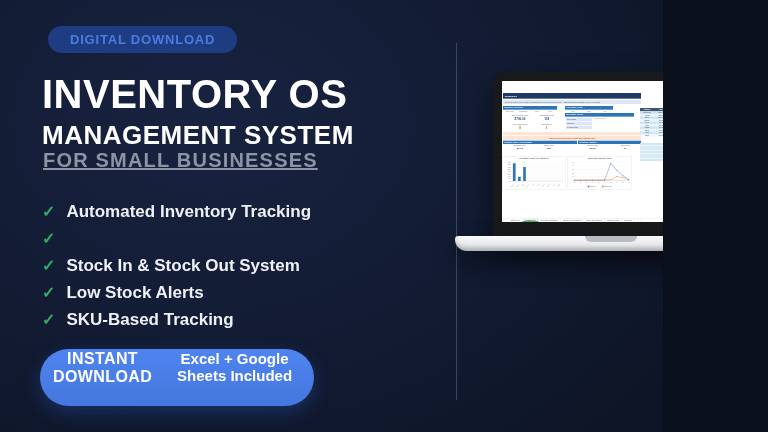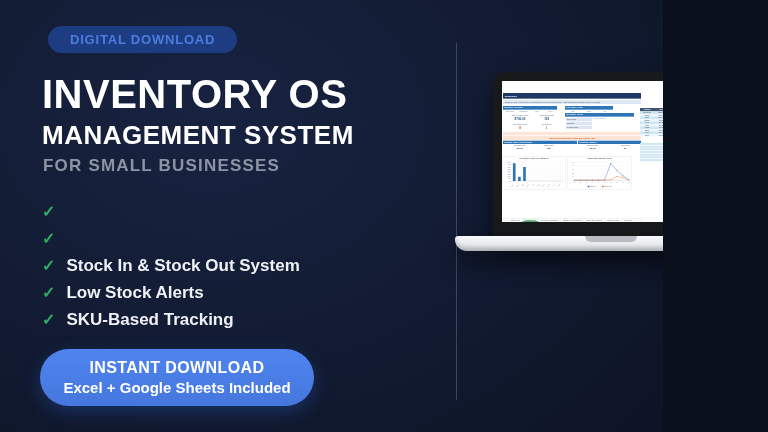--- a/index.html
+++ b/index.html
@@ -6,27 +6,27 @@
   *{box-sizing:border-box;font-family:"Liberation Sans",sans-serif;}
   .stage{position:relative;width:663px;height:432px;overflow:hidden;
     background:radial-gradient(120% 140% at 32% 28%, #182341 0%, #111a30 45%, #0a0f1c 100%);}
   .abs{position:absolute;}
 
   
   .badge{left:48px;top:26px;height:27px;line-height:27px;padding:0 22px;border-radius:14px;
     background:#1e3c82;color:#4a7de0;font-size:13px;font-weight:bold;letter-spacing:.8px;}
   .h1{left:42px;top:72px;color:#ffffff;font-size:40px;font-weight:bold;letter-spacing:.5px;white-space:nowrap;}
   .h2{left:42px;top:120px;color:#ffffff;font-size:26px;font-weight:bold;letter-spacing:.5px;white-space:nowrap;}
-  .h3{left:43px;top:156px;color:#8d94a3;font-size:17px;font-weight:bold;letter-spacing:1.2px;white-space:nowrap;}
+  .h3{left:43px;top:149px;color:#8d94a3;font-size:20px;font-weight:bold;letter-spacing:1.2px;white-space:nowrap;text-decoration:underline;}
   .features{left:42px;top:198px;list-style:none;margin:0;padding:0;}
   .features li{display:flex;align-items:center;height:27px;color:#eef1f6;font-size:17px;font-weight:bold;}
   .features .chk{color:#2fae63;font-size:16px;margin-right:11px;font-weight:bold;}
   .cta{left:40px;top:349px;width:274px;height:57px;border-radius:29px;border:none;cursor:pointer;
     background:linear-gradient(180deg,#4f84ef 0%,#4577dd 100%);color:#fff;text-align:center;
-    display:flex;flex-direction:column;justify-content:center;gap:2px;
+    display:flex;flex-direction:row;justify-content:center;gap:2px;
     box-shadow:0 6px 18px rgba(40,90,200,.35);}
   .cta .l1{font-size:16px;font-weight:bold;letter-spacing:.4px;}
   .cta .l2{font-size:15px;font-weight:bold;}
   .divider{left:456px;top:43px;width:1px;height:357px;background:rgba(130,142,165,.38);}
 
   
   .laptop{left:0;top:0;width:768px;height:432px;pointer-events:none;}
   .laptop *{pointer-events:auto;}
   .bezel{left:493px;top:72px;width:250px;height:165px;background:#18191b;
     border-radius:12px 12px 2px 2px;box-shadow:0 16px 30px rgba(0,0,0,.55);}
@@ -76,20 +76,21 @@
 
   <div class="abs badge"><span>DIGITAL DOWNLOAD</span></div>
 
   <div class="abs h1">INVENTORY OS</div>
   <div class="abs h2">MANAGEMENT SYSTEM</div>
   <div class="abs h3">FOR SMALL BUSINESSES</div>
 
   <ul class="abs features">
     <li>
         <span class="chk">✓</span>
+        <span>Automated Inventory Tracking</span>
       </li>
     <li>
         <span class="chk">✓</span>
       </li>
     <li>
         <span class="chk">✓</span>
         <span>Stock In &amp; Stock Out System</span>
       </li>
     <li>
         <span class="chk">✓</span>

